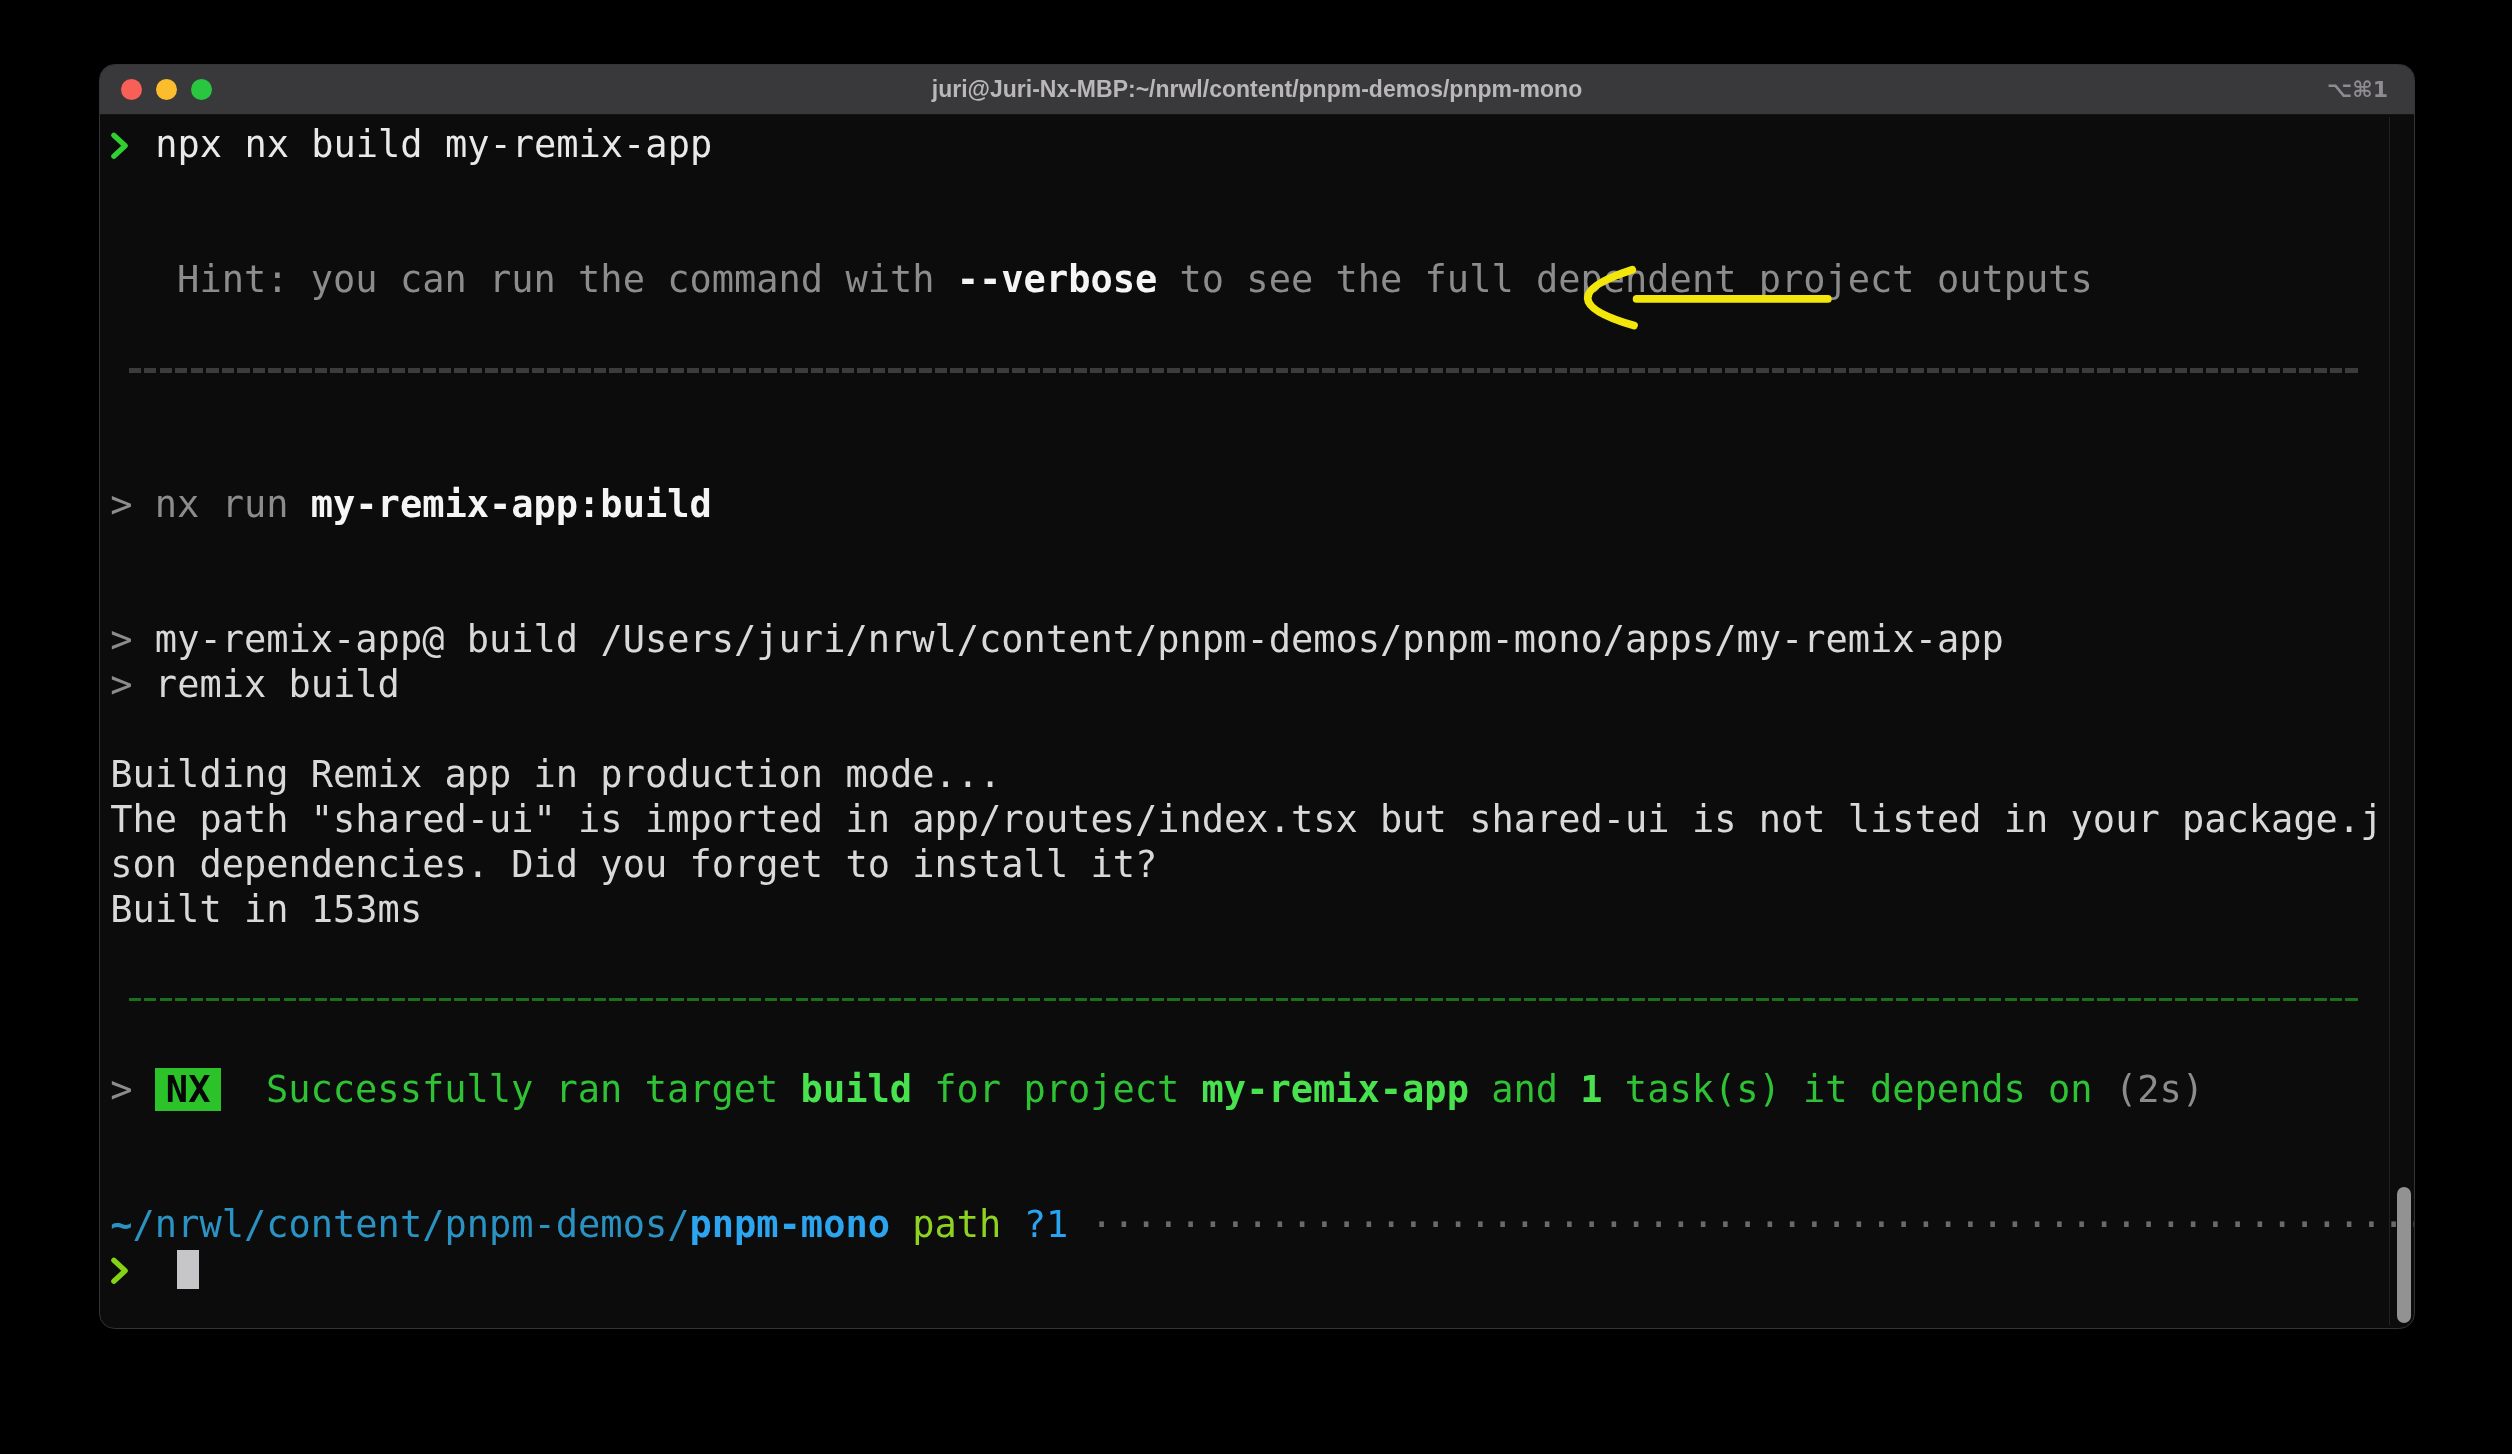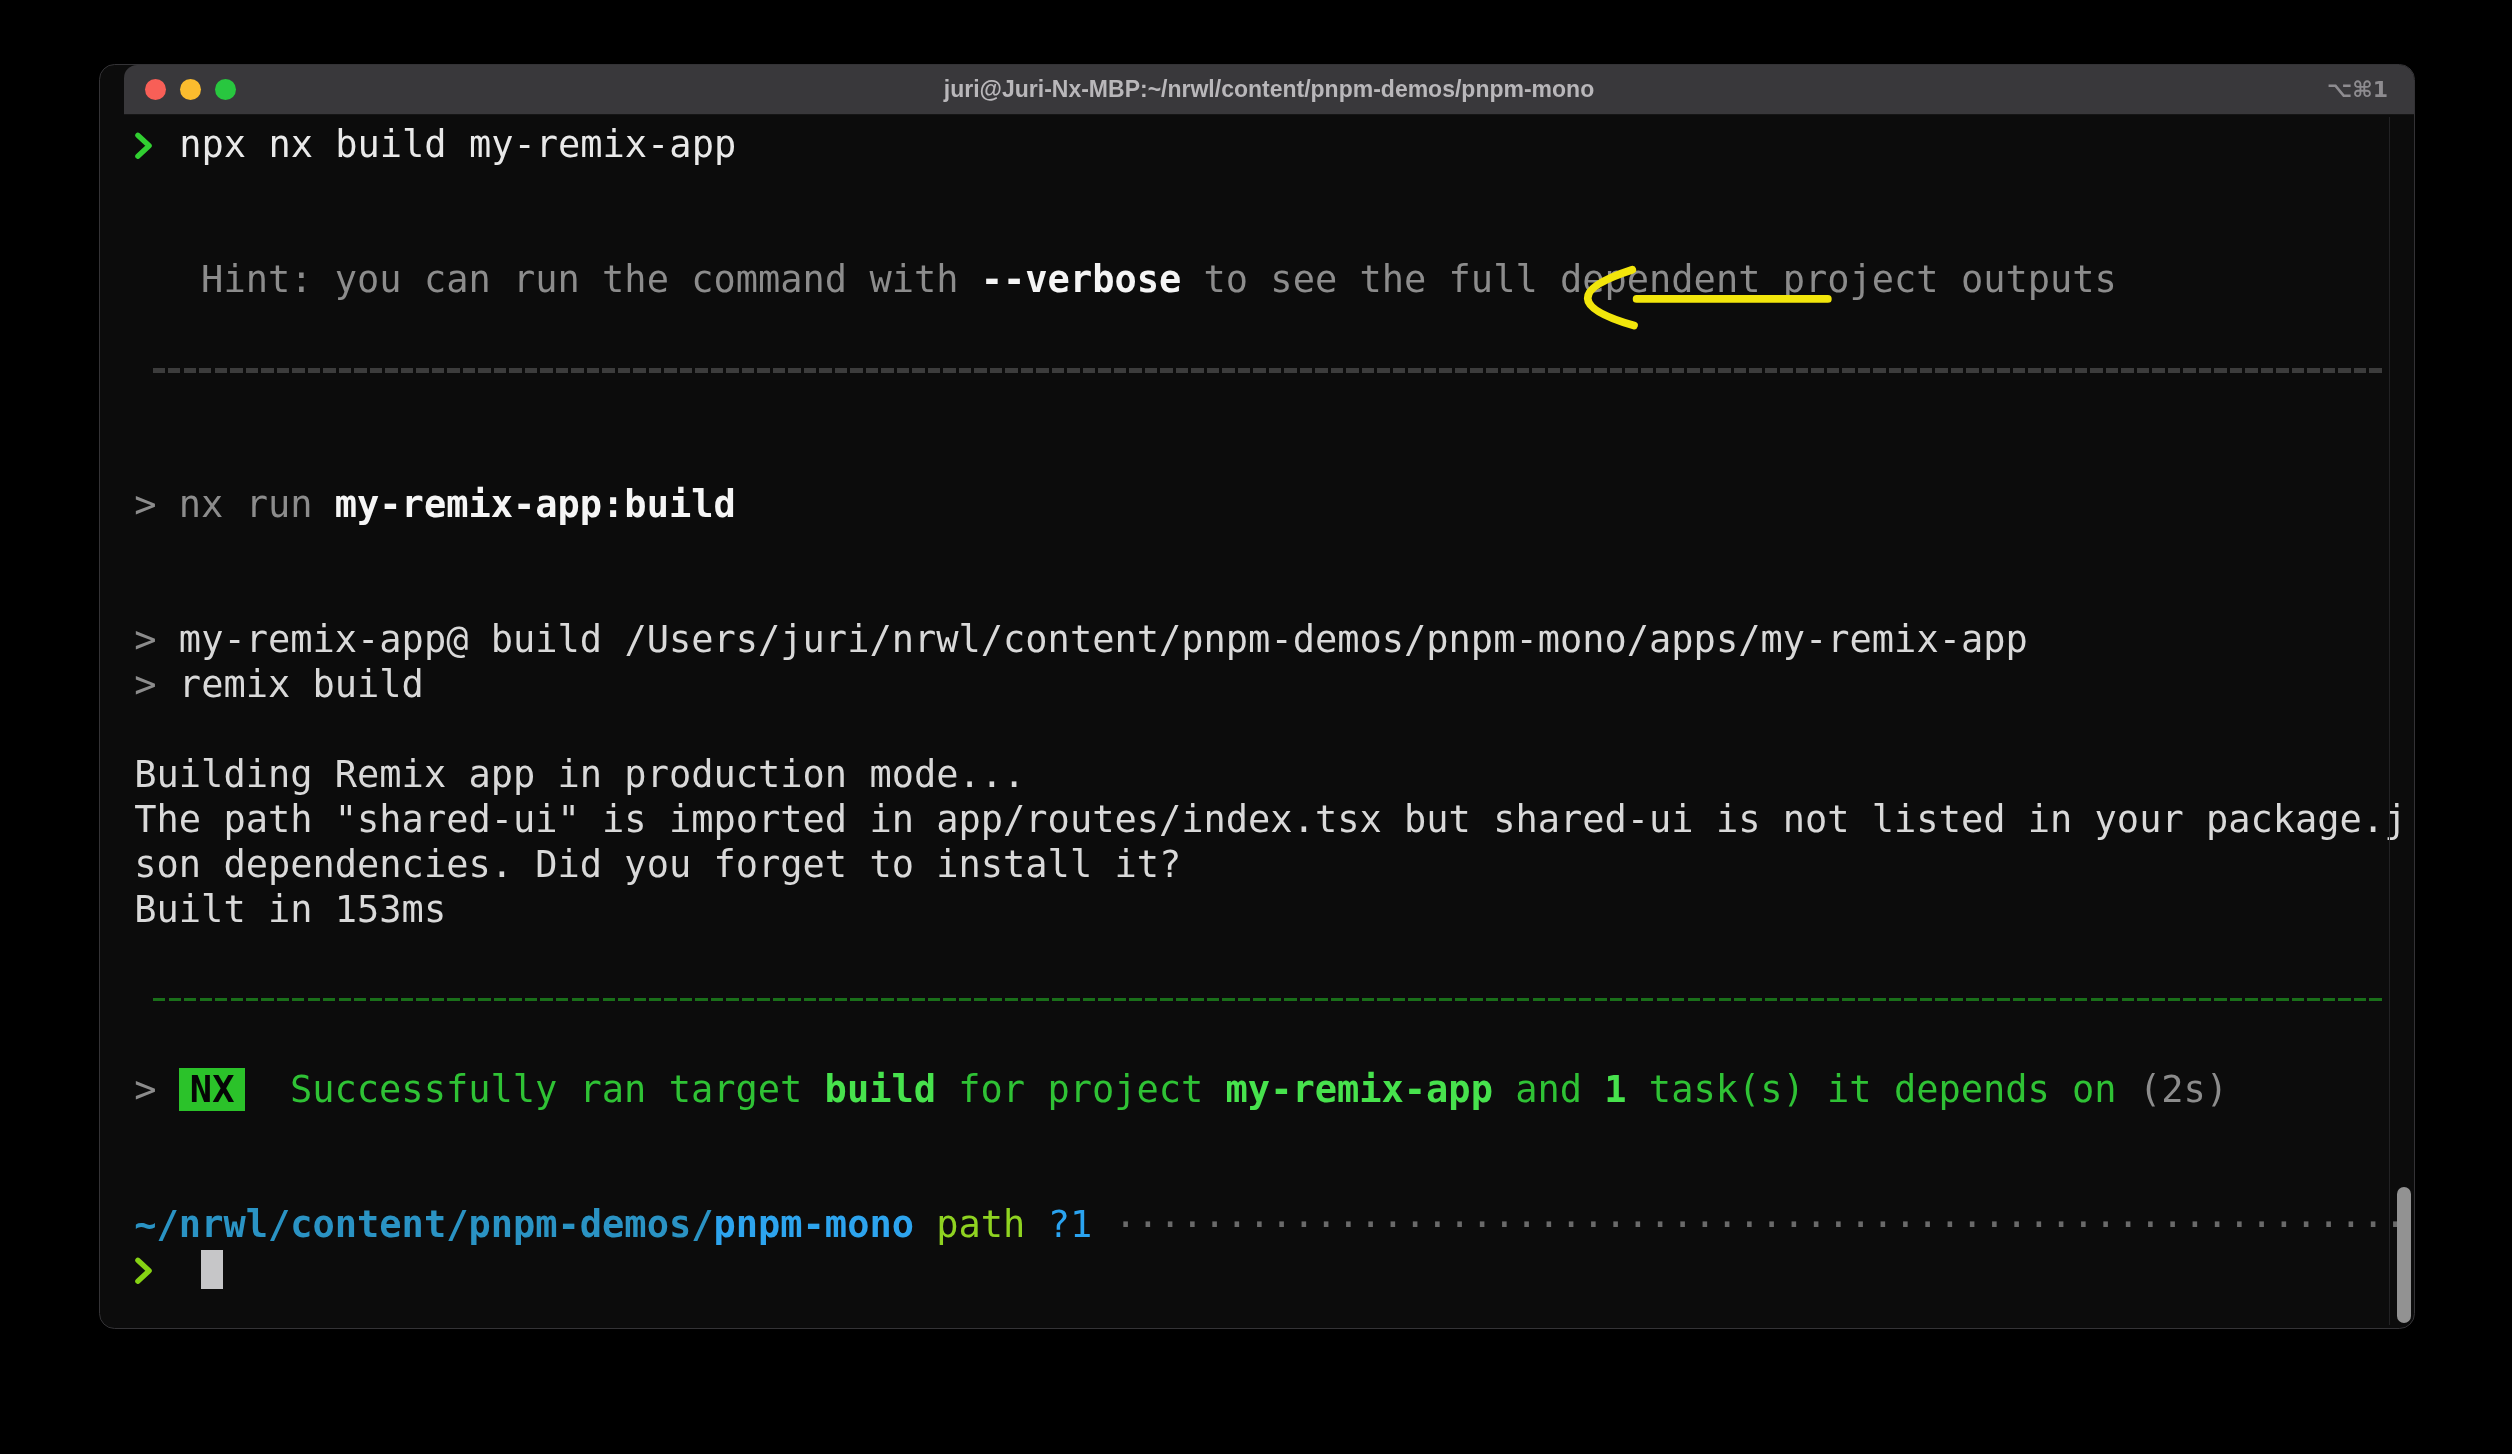--- a/index.html
+++ b/index.html
@@ -3,21 +3,21 @@
 <meta charset="utf-8">
 <style>
   html,body{margin:0;padding:0;}
   body{
     width:2512px;height:1454px;background:#000;position:relative;overflow:hidden;
     font-family:"DejaVu Sans Mono","Liberation Mono",monospace;
   }
   .window{
     position:absolute;left:99px;top:64px;width:2316px;height:1265px;
     background:#0c0c0c;border:1.7px solid #343336;border-radius:15.5px;
-    box-sizing:border-box;overflow:hidden;padding-left:24px;
+    box-sizing:border-box;overflow:hidden;
   }
   .titlebar{
     position:relative;height:49px;background:#39383b;
     border-bottom:1.7px solid #151515;border-radius:13px 13px 0 0;
   }
   .lights{position:absolute;left:20.6px;top:13.7px;display:flex;gap:13.7px;}
   .light{width:21.5px;height:21.5px;border-radius:50%;}
   .light.red{background:#f85f57;}
   .light.yellow{background:#fbbc2e;}
   .light.green{background:#28c73f;}
@@ -37,21 +37,21 @@
   .line{height:45px;white-space:pre;font-variant-ligatures:none;}
   .chev{display:inline-block;width:45px;}
   .chev svg{vertical-align:-2.6px;}
   .c-white{color:#e9e9e9;}
   .c-bright{color:#f5f5f5;font-weight:bold;}
   .c-gray{color:#8c8c8c;}
   .c-body{color:#d9d9d9;}
   .c-green{color:#2fc235;}
   .c-green-b{color:#47e24d;font-weight:bold;margin-top:28px;}
   .c-cyan{color:#2a93c4;font-weight:bold;}
-  .c-cyan-r{color:#2a93c4;font-weight:bold;}
+  .c-cyan-r{color:#2a93c4;}
   .c-cyan-b{color:#2da4ee;font-weight:bold;margin-top:12px;}
   .c-lime{color:#8fd321;}
   .c-blue{color:#2aa3f0;}
   .c-dots{color:#6a6a6a;}
   .nx-badge{background:#2bc22a;color:#060606;font-weight:bold;padding:0 11px;}
   .sep{height:0;position:relative;top:21.5px;margin-left:19px;width:2232px;}
   .sep-gray{border-top:2.6px solid transparent;
     background:repeating-linear-gradient(90deg,#3c3c3c 0 12px,transparent 12px 15.5px);
     height:2.6px;}
   .sep-green{background:repeating-linear-gradient(90deg,#1a701a 0 12px,transparent 12px 15.5px);

